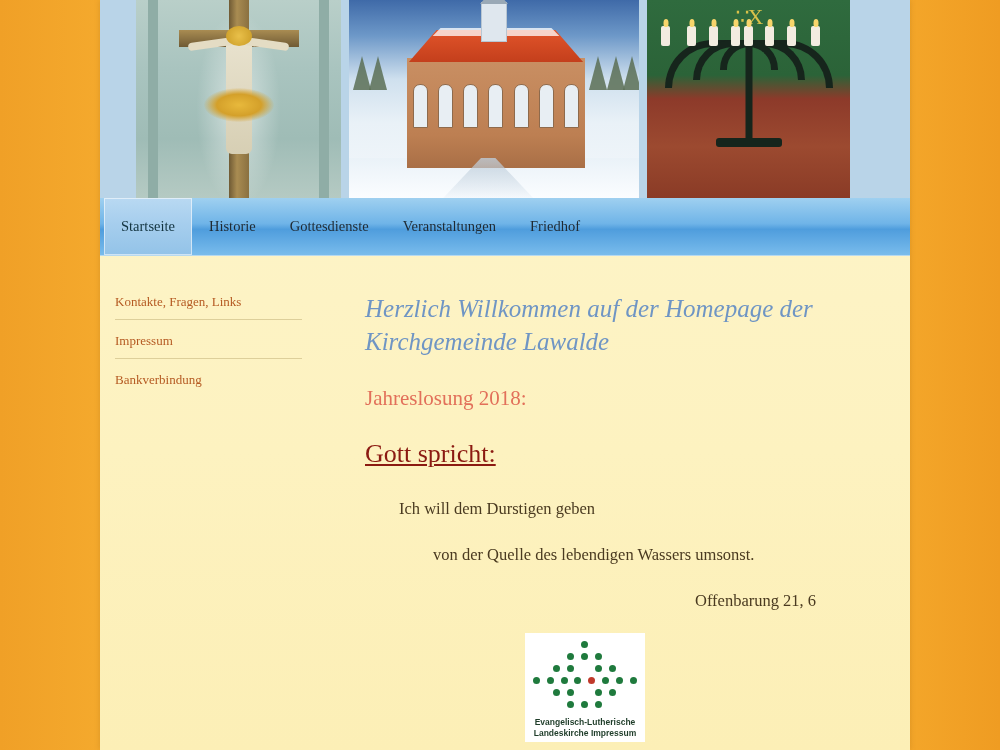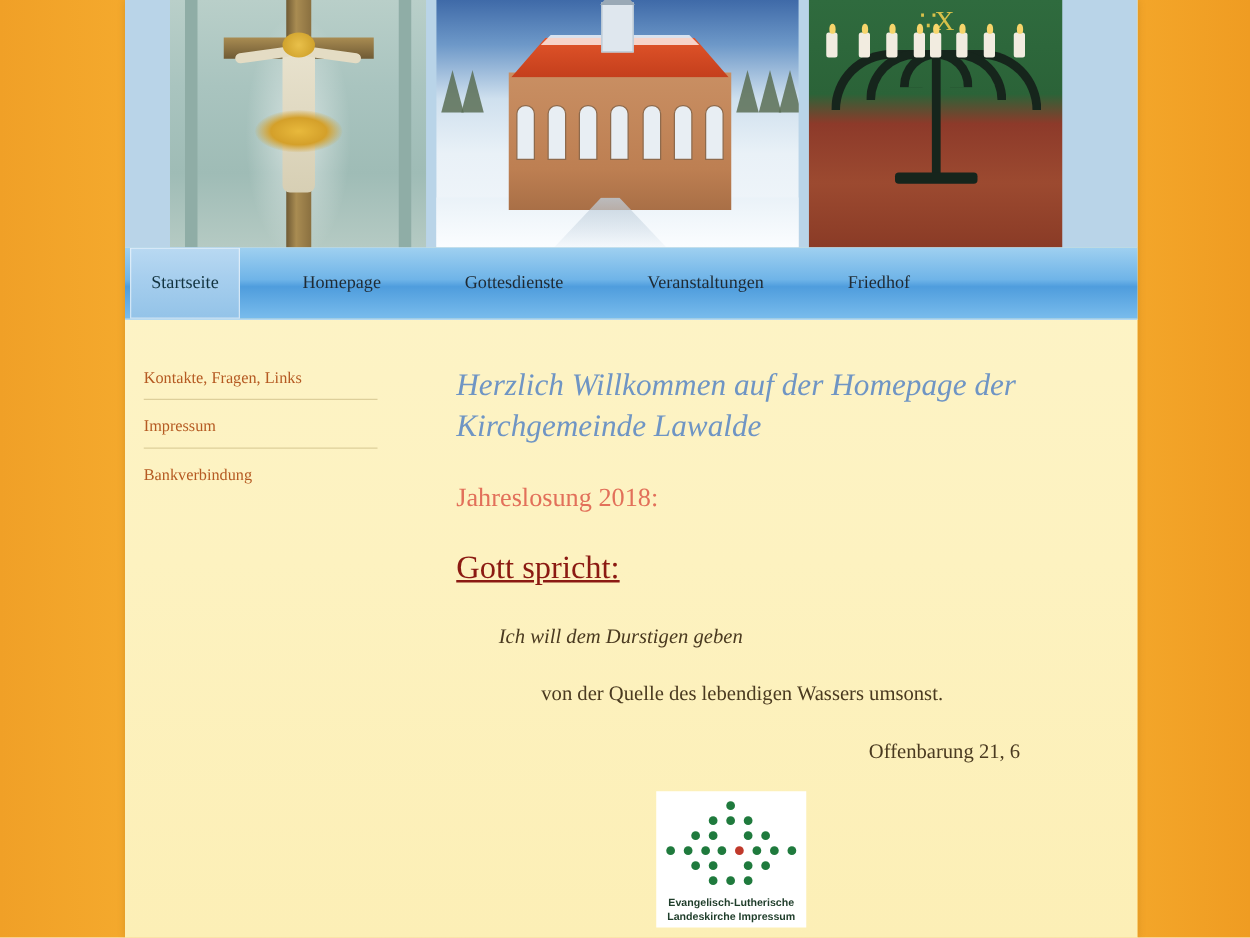--- a/index.html
+++ b/index.html
@@ -330,21 +330,20 @@
     left: 0;
     top: 198px;
     width: 810px;
     height: 58px;
     background: linear-gradient(to bottom, #9fd0f0 0%, #6fb4e8 45%, #4f9ddd 55%, #79bcec 100%);
     border-bottom: 1px solid #b7d9ef;
     display: flex;
     align-items: stretch;
     padding-left: 4px;
     box-sizing: border-box;
-    gap: 33px;
   }
   .nav-item {
     display: flex;
     align-items: center;
     padding: 0 17px;
     font-size: 14.5px;
     color: #1f2a33;
     cursor: pointer;
     white-space: nowrap;
   }
@@ -401,21 +400,20 @@
     font-size: 26px;
     font-weight: normal;
     color: #8b1a12;
     text-decoration: underline;
     margin: 0 0 30px 0;
   }
   .verse1 {
     font-size: 16.5px;
     color: #4a3a20;
     margin: 0 0 26px 34px;
-    font-style: italic;
   }
   .verse2 {
     font-size: 16.5px;
     color: #4a3a20;
     margin: 0 0 26px 68px;
   }
   .ref {
     font-size: 16.5px;
     color: #4a3a20;
     margin: 0 0 22px 330px;
@@ -520,21 +518,21 @@
     </div>
 
     <div class="banner-cell spacerR"></div>
   </div>
 
   <div class="nav">
     <div class="nav-item active">
       <span>Startseite</span>
     </div>
     <div class="nav-item">
-      <span>Homepage</span>
+      <span>Historie</span>
     </div>
     <div class="nav-item">
       <span>Gottesdienste</span>
     </div>
     <div class="nav-item">
       <span>Veranstaltungen</span>
     </div>
     <div class="nav-item">
       <span>Friedhof</span>
     </div>

